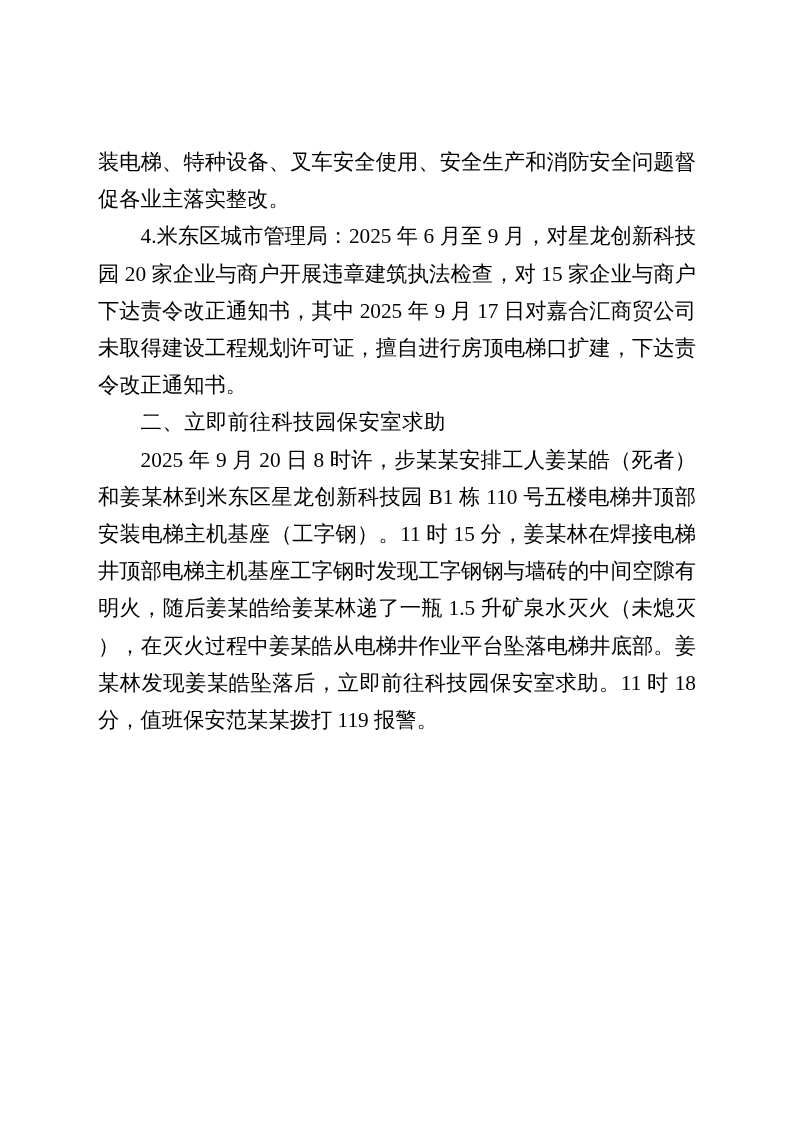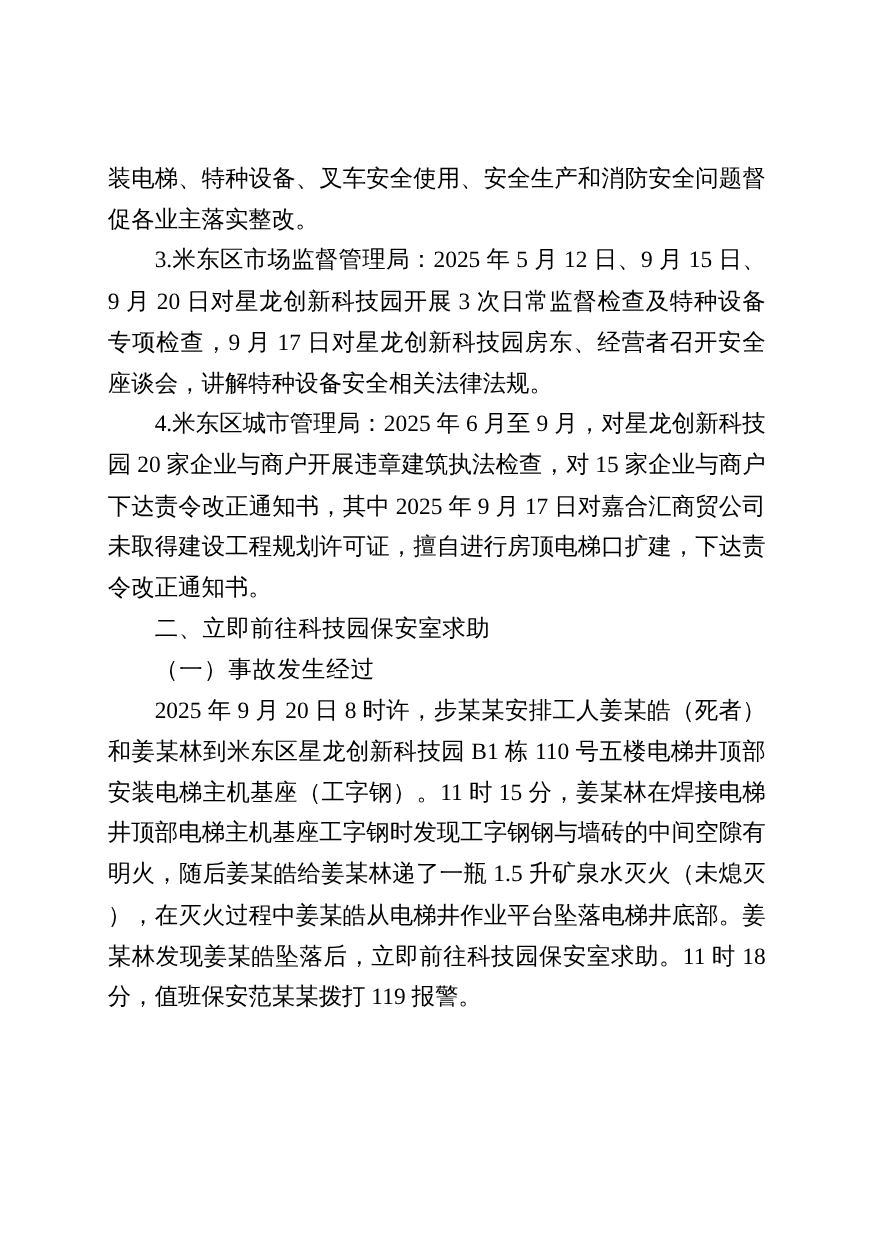--- a/index.html
+++ b/index.html
@@ -61,20 +61,18 @@
     font-size: 21.3px;
     line-height: 37.2px;
   }
 </style>
 </head>
 <body>
 
 <div class="page">
   <div class="content">
     <p class="body-text">装电梯、特种设备、叉车安全使用、安全生产和消防安全问题督促各业主落实整改。</p>
-    <p class="body-text indent">3.米东区市场监督管理局：2025 年 5 月 12 日、9 月 15 日、9 月 20 日对星龙创新科技园开展 3 次日常监督检查及特种设备专项检查，9 月 17 日对星龙创新科技园房东、经营者召开安全座谈会，讲解特种设备安全相关法律法规。</p>
     <p class="body-text indent">4.米东区城市管理局：2025 年 6 月至 9 月，对星龙创新科技园 20 家企业与商户开展违章建筑执法检查，对 15 家企业与商户下达责令改正通知书，其中 2025 年 9 月 17 日对嘉合汇商贸公司未取得建设工程规划许可证，擅自进行房顶电梯口扩建，下达责令改正通知书。</p>
     <h2 class="h-section">二、立即前往科技园保安室求助</h2>
-    <h3 class="h-sub">（一）事故发生经过</h3>
     <p class="body-text indent">2025 年 9 月 20 日 8 时许，步某某安排工人姜某皓（死者）和姜某林到米东区星龙创新科技园 B1 栋 110 号五楼电梯井顶部安装电梯主机基座（工字钢）。11 时 15 分，姜某林在焊接电梯井顶部电梯主机基座工字钢时发现工字钢钢与墙砖的中间空隙有明火，随后姜某皓给姜某林递了一瓶 1.5 升矿泉水灭火（未熄灭），在灭火过程中姜某皓从电梯井作业平台坠落电梯井底部。姜某林发现姜某皓坠落后，立即前往科技园保安室求助。11 时 18 分，值班保安范某某拨打 119 报警。</p>
   </div>
   <div class="page-number">5</div>
 </div>
 
 </body></html>

